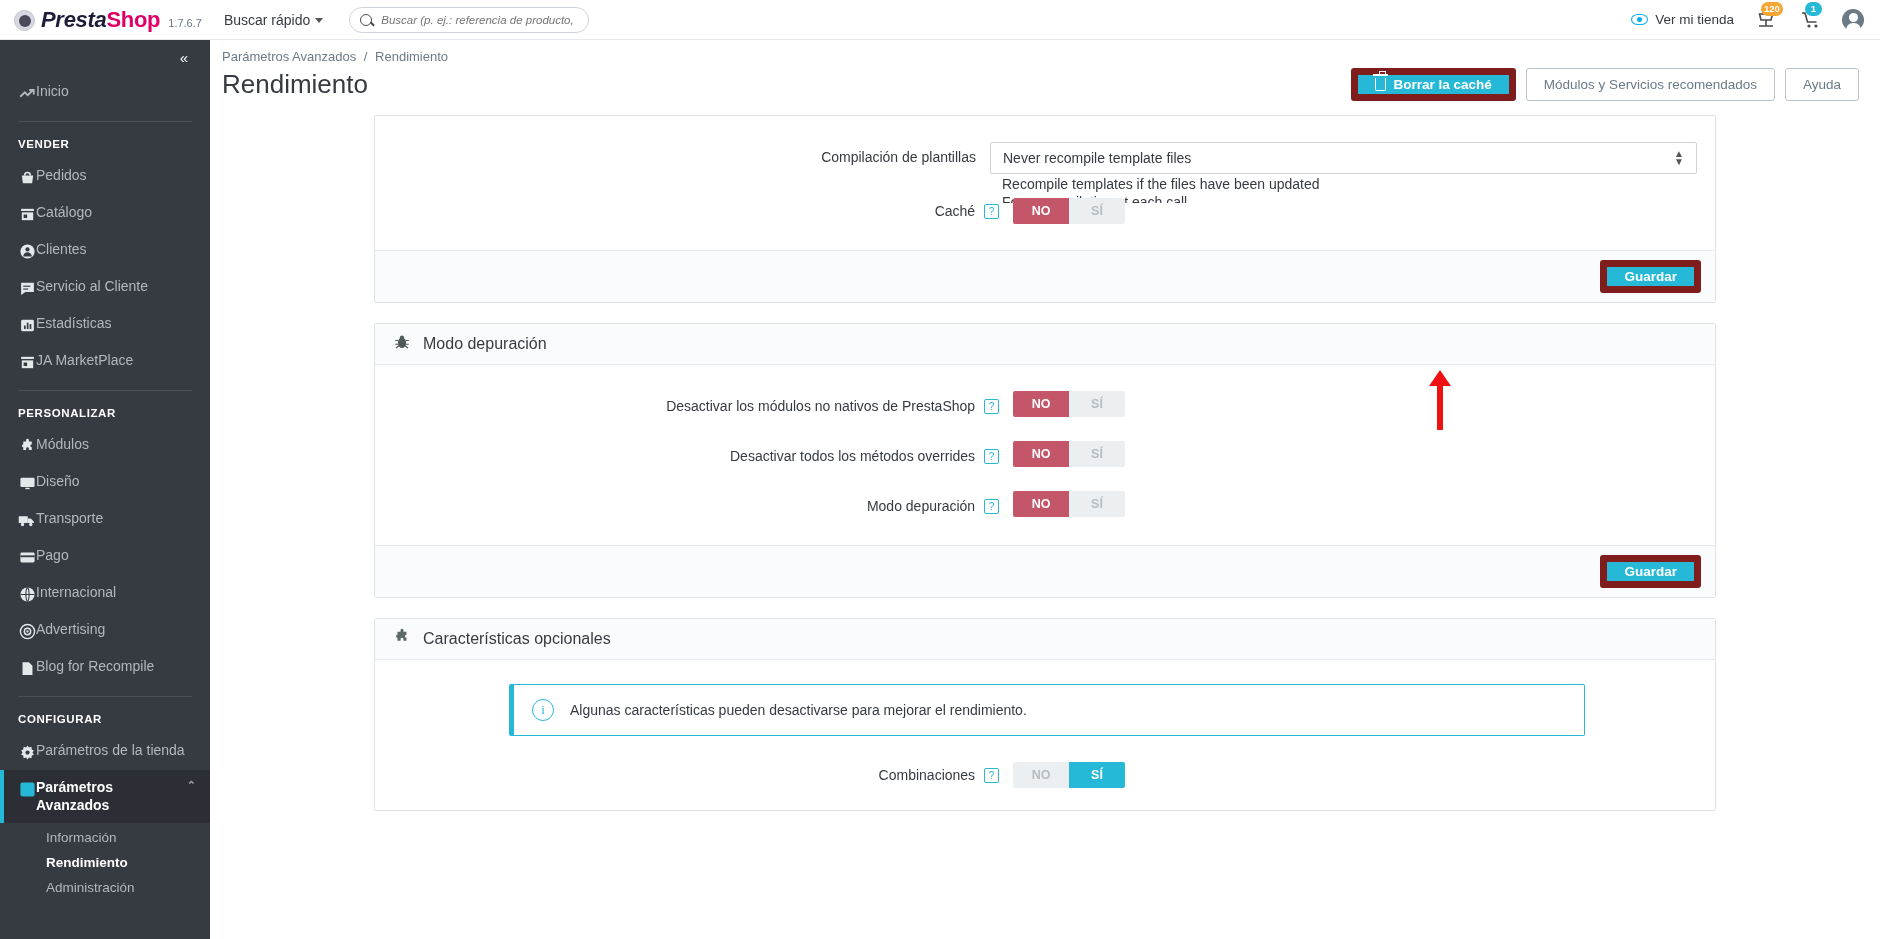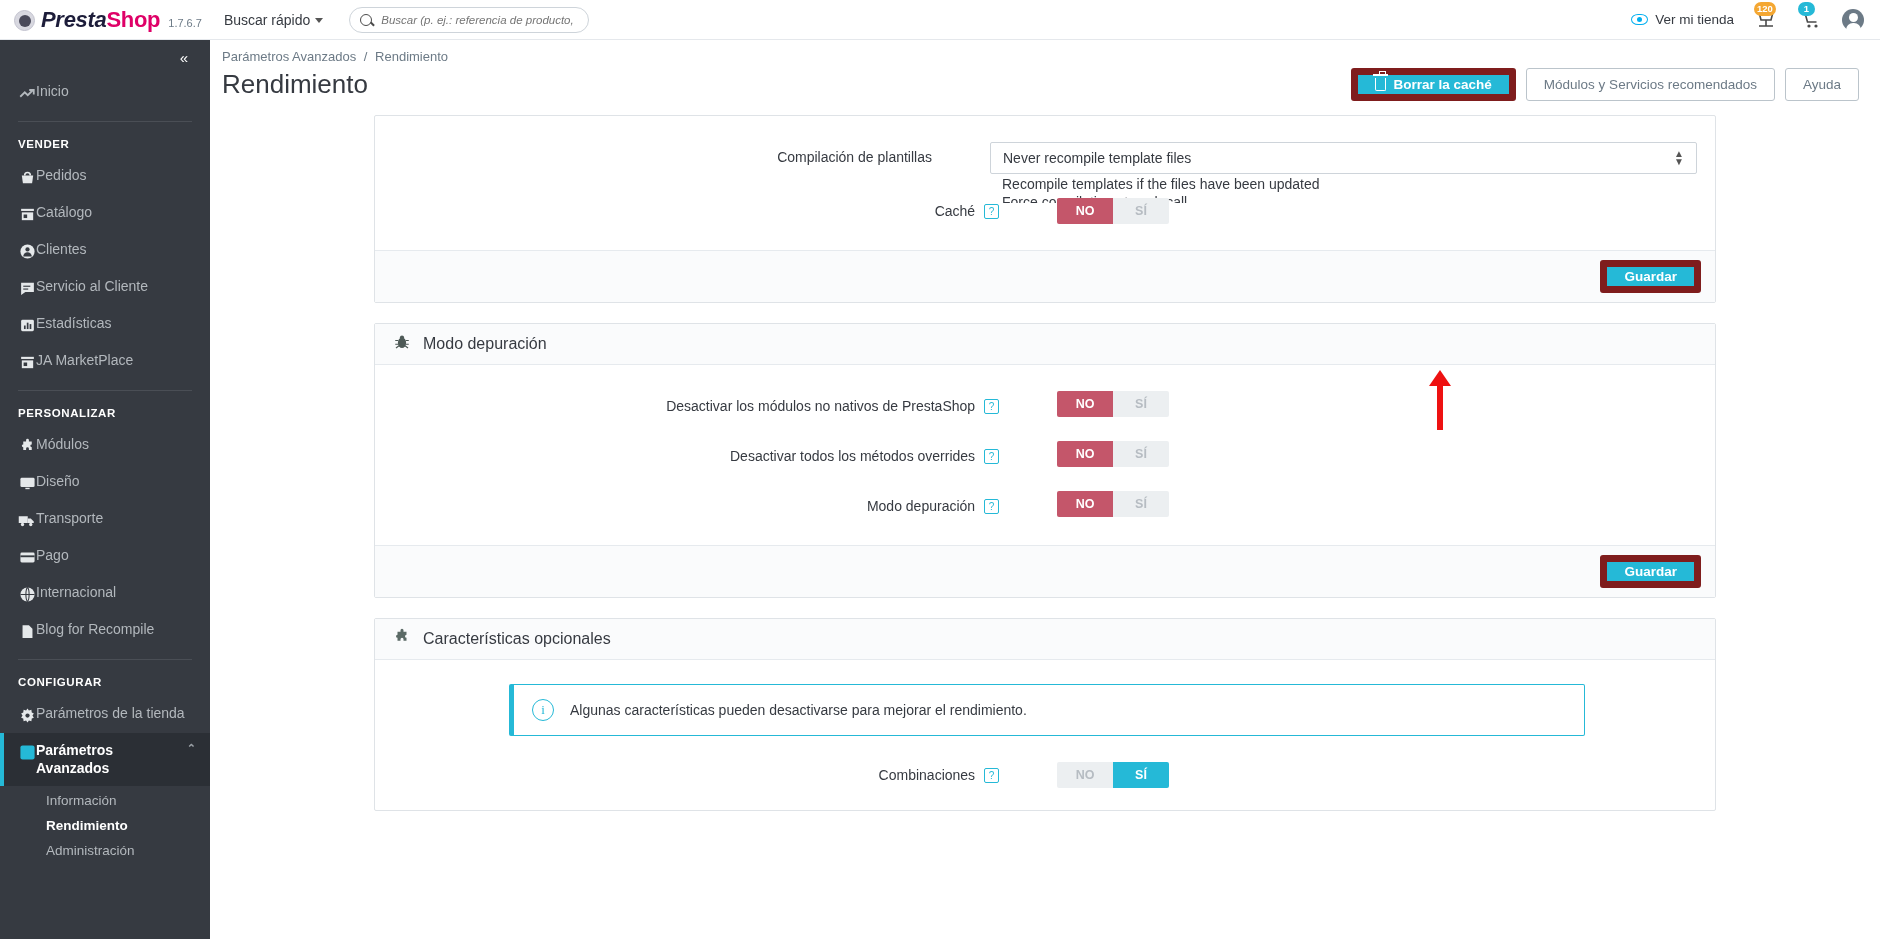--- a/index.html
+++ b/index.html
@@ -52,21 +52,21 @@
         transform:rotate(45deg); right:-4px;bottom:0px;}
 
   .top-right{ margin-left:auto; display:flex; align-items:center; padding-right:16px; gap:20px;}
   .viewshop{ display:flex;align-items:center;gap:7px;font-size:13.5px;color:#363a41;cursor:pointer;}
   .eye{ width:17px;height:11px;border:1.6px solid #00aff0;border-radius:50% / 60%;
         position:relative;}
   .eye:after{content:"";position:absolute;left:5px;top:2.2px;width:5px;height:5px;
         border-radius:50%;background:#00aff0;}
   .icon-badge{ position:relative; cursor:pointer; width:24px; height:24px;}
   .badge{
-    position:absolute; top:-6px; left:0; min-width:17px; height:14px; padding:0 3px;
+    position:absolute; top:-6px; left:7px; min-width:17px; height:14px; padding:0 3px;
     border-radius:7px; font-size:9.5px; font-weight:bold; color:#fff;
     display:flex;align-items:center;justify-content:center; line-height:1;
   }
   .badge.orange{ background:#f4a732; }
   .badge.blue{ background:#25b9d7; }
   .avatar-ic{width:22px;height:22px;border-radius:50%;background:#6c7a86;position:relative;cursor:pointer;}
   .avatar-ic:after{content:"";position:absolute;left:6.5px;top:4px;width:9px;height:9px;
       border-radius:50%;background:#fff;}
   .avatar-ic:before{content:"";position:absolute;left:3.5px;top:14.5px;width:15px;height:9px;
       border-radius:7px 7px 0 0;background:#fff;}
@@ -140,21 +140,21 @@
   .form-label{
     width:620px; text-align:right; padding-right:14px; padding-top:6px;
     font-size:14px; color:#363a41; line-height:1.35;
   }
   .help-ic{
     display:inline-flex; align-items:center; justify-content:center;
     width:15px;height:15px; border:1px solid #25b9d7; color:#25b9d7;
     font-size:10px; border-radius:2px; margin-left:5px; vertical-align:1px;
     cursor:pointer; background:#fff;
   }
-  .form-field{ flex:1; position:relative;margin-left:44px; }
+  .form-field{ flex:1; position:relative; }
 
   .select-wrap{ position:relative; width:707px; }
   .select-box{
     height:32px; border:1px solid #ced4da; border-radius:2px; background:#fff;
     display:flex; align-items:center; padding:0 12px; font-size:14px; color:#363a41;
     cursor:pointer;
   }
   .select-arrows{ margin-left:auto; font-size:10px; color:#555; line-height:.8; text-align:center;}
   .select-open{
     position:absolute; top:33px; left:0; width:707px; background:#fff;
@@ -353,20 +353,30 @@
     <span>Pago</span>
   </div>
   <div class="nav-item">
     <span class="ico">
       <svg width="17" height="17" viewBox="0 0 24 24">
           <circle cx="12" cy="12" r="10" fill="#e5e8ea"></circle>
           <path d="M2 12h20M12 2c3 3 3 17 0 20M12 2c-3 3-3 17 0 20" fill="none" stroke="#363a41" stroke-width="1.5"></path>
         </svg>
     </span>
     <span>Internacional</span>
+  </div>
+  <div class="nav-item">
+    <span class="ico">
+      <svg width="17" height="17" viewBox="0 0 24 24">
+          <circle cx="12" cy="12" r="10" fill="none" stroke="#e5e8ea" stroke-width="2"></circle>
+          <circle cx="12" cy="12" r="4.5" fill="none" stroke="#e5e8ea" stroke-width="2"></circle>
+          <circle cx="12" cy="12" r="1.6" fill="#e5e8ea"></circle>
+        </svg>
+    </span>
+    <span>Advertising</span>
   </div>
   <div class="nav-item">
     <span class="ico">
       <svg width="17" height="17" viewBox="0 0 24 24">
           <path d="M5 3h9l5 5v13H5z" fill="#e5e8ea"></path>
         </svg>
     </span>
     <span>Blog for Recompile</span>
   </div>
 

